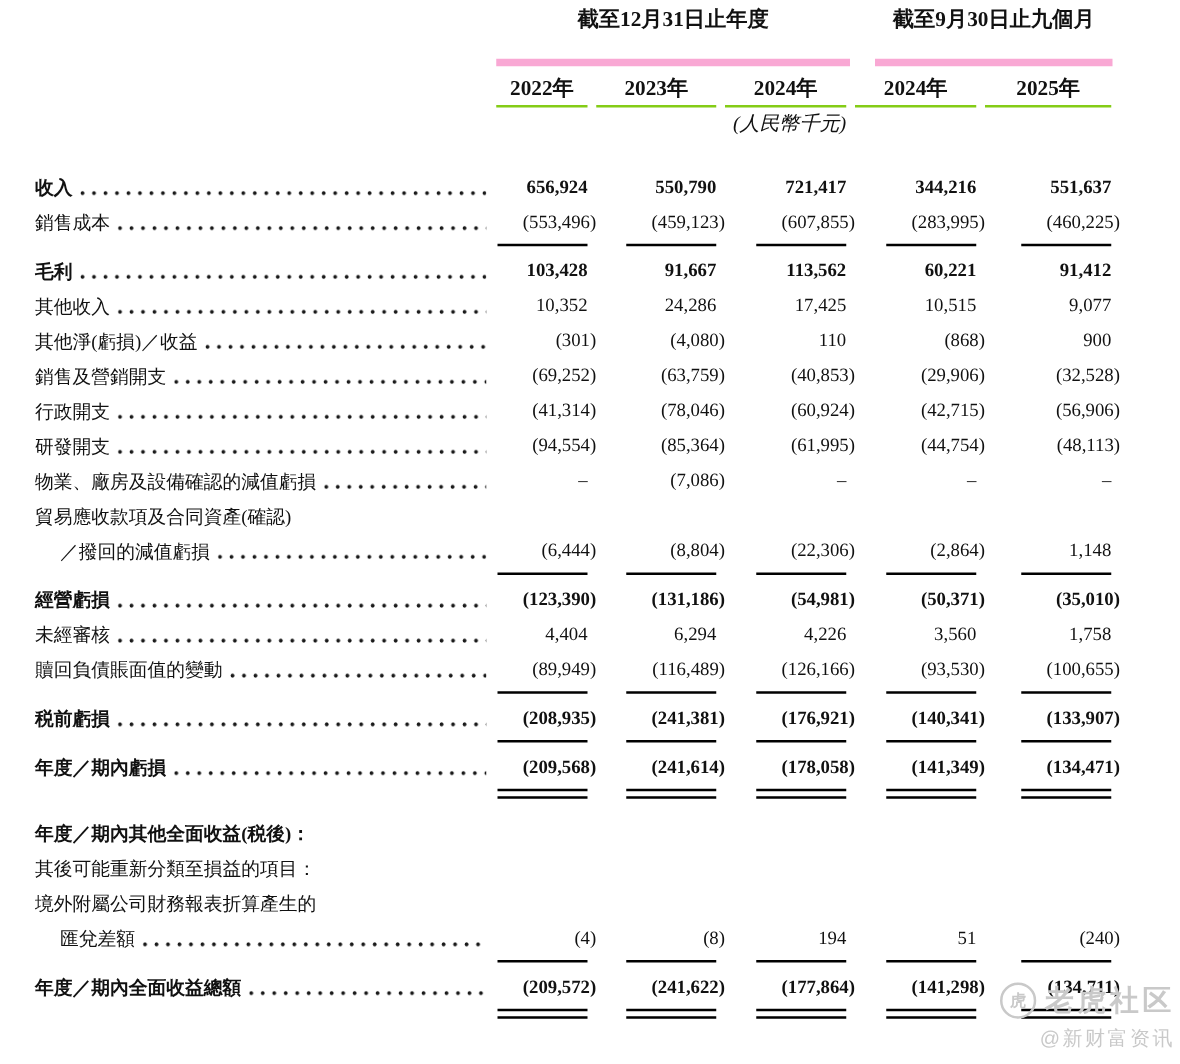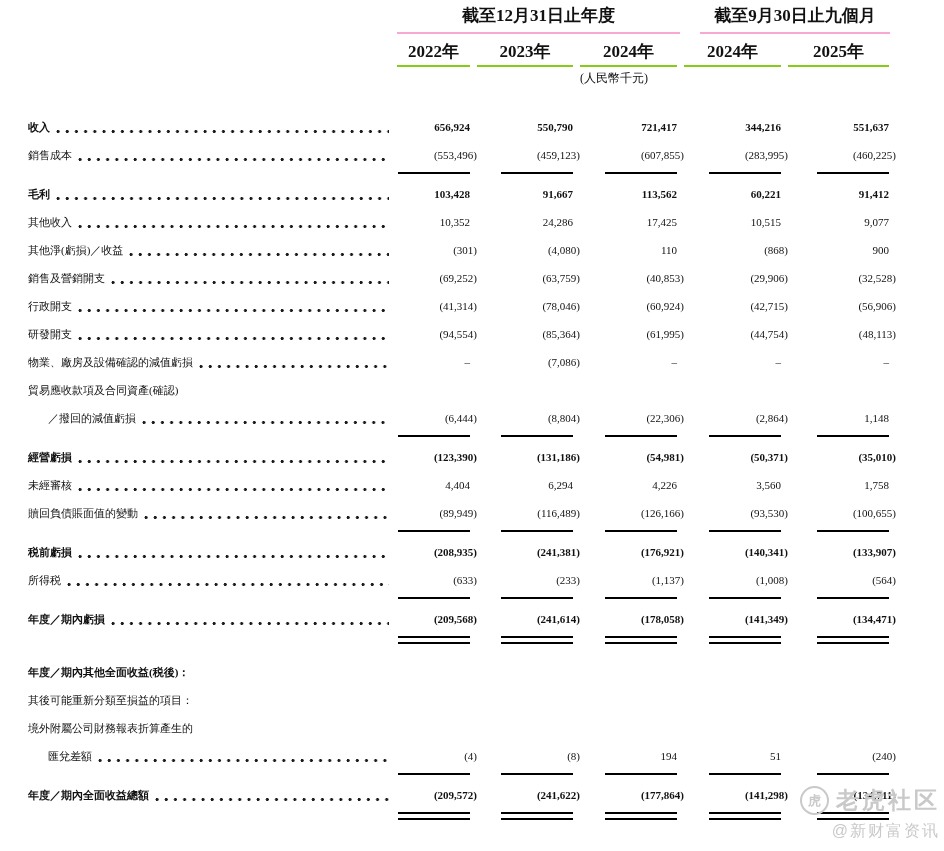--- a/index.html
+++ b/index.html
@@ -8,34 +8,34 @@
     font-family:"Liberation Serif","DejaVu Serif",serif;
     color:#111111;
   }
   .page { position:relative; width:944px; height:851px; padding:4px 48px 0 28px; box-sizing:border-box; }
 
   
   .c1{width:80px;} .c2{width:103px;} .c3{width:104px;} .c4{width:104px;} .c5{width:108px;}
   .hrow { display:flex; }
   .hspacer { flex:1; }
   .g1 { width:287px; } .g2 { width:212px; }
-  .grp-title { font-weight:bold; font-size:17px; text-align:center; padding-bottom:5px;
-               border-bottom:2px solid #f9a8d4; white-space:nowrap; }
+  .grp-title { font-weight:bold; font-size:17px; text-align:center; padding-bottom:20px;
+               border-bottom:6px solid #f9a8d4; white-space:nowrap; }
   .g1 .grp-title { margin-right:4px; }
   .g2 .grp-title { margin-left:16px; margin-right:6px; }
   .yrow { display:flex; margin-top:3px; }
   .ycell > div { margin-right:7px; text-align:center; font-weight:bold; font-size:17px;
                  padding:3px 0 2px; border-bottom:2px solid #84cc16; }
   .notes { display:flex; margin-top:3px; }
-  .note { font-size:12px; padding-right:7px;
+  .note { font-style:italic; font-size:16px; text-align:right; padding-right:7px;
           box-sizing:border-box; white-space:nowrap; }
 
   
   .tbody { margin-top:26px; }
-  .row { display:flex; height:28px; align-items:center; font-size:11px; }
+  .row { display:flex; height:28px; align-items:center; font-size:15px; }
   .row.bold { font-weight:bold; }
   .label-cell { flex:1; display:flex; align-items:center; min-width:0; }
   .lbl { white-space:nowrap; }
   .row.indent .lbl { padding-left:20px; }
   .leader { flex:1; height:5px; align-self:center; margin:8px 8px 0 6px;
     background-image:radial-gradient(circle at 2px 2.5px, #1a1a1a 1.25px, transparent 1.8px);
     background-size:9.2px 5px; background-repeat:repeat-x; background-position:left bottom; }
   .val { text-align:right; padding-right:7px; box-sizing:border-box; white-space:nowrap; }
   .neg { margin-right:-7px; }
   .rule-row { display:flex; height:11px; }
@@ -310,31 +310,20 @@
         <div class="label-cell">
           <span class="lbl">税前虧損</span>
           <span class="leader"></span>
         </div>
         <div class="val c1"><span class="neg">(208,935)</span></div>
         <div class="val c2"><span class="neg">(241,381)</span></div>
         <div class="val c3"><span class="neg">(176,921)</span></div>
         <div class="val c4"><span class="neg">(140,341)</span></div>
         <div class="val c5"><span class="neg">(133,907)</span></div>
       </div>
-      <div class="row">
-        <div class="label-cell">
-          <span class="lbl">所得税</span>
-          <span class="leader"></span>
-        </div>
-        <div class="val c1"><span class="neg">(633)</span></div>
-        <div class="val c2"><span class="neg">(233)</span></div>
-        <div class="val c3"><span class="neg">(1,137)</span></div>
-        <div class="val c4"><span class="neg">(1,008)</span></div>
-        <div class="val c5"><span class="neg">(564)</span></div>
-      </div>
       <div class="rule-row single">
         <div class="label-cell"></div>
         <div class="val c1">
           <div class="rl single"></div>
         </div>
         <div class="val c2">
           <div class="rl single"></div>
         </div>
         <div class="val c3">
           <div class="rl single"></div>

